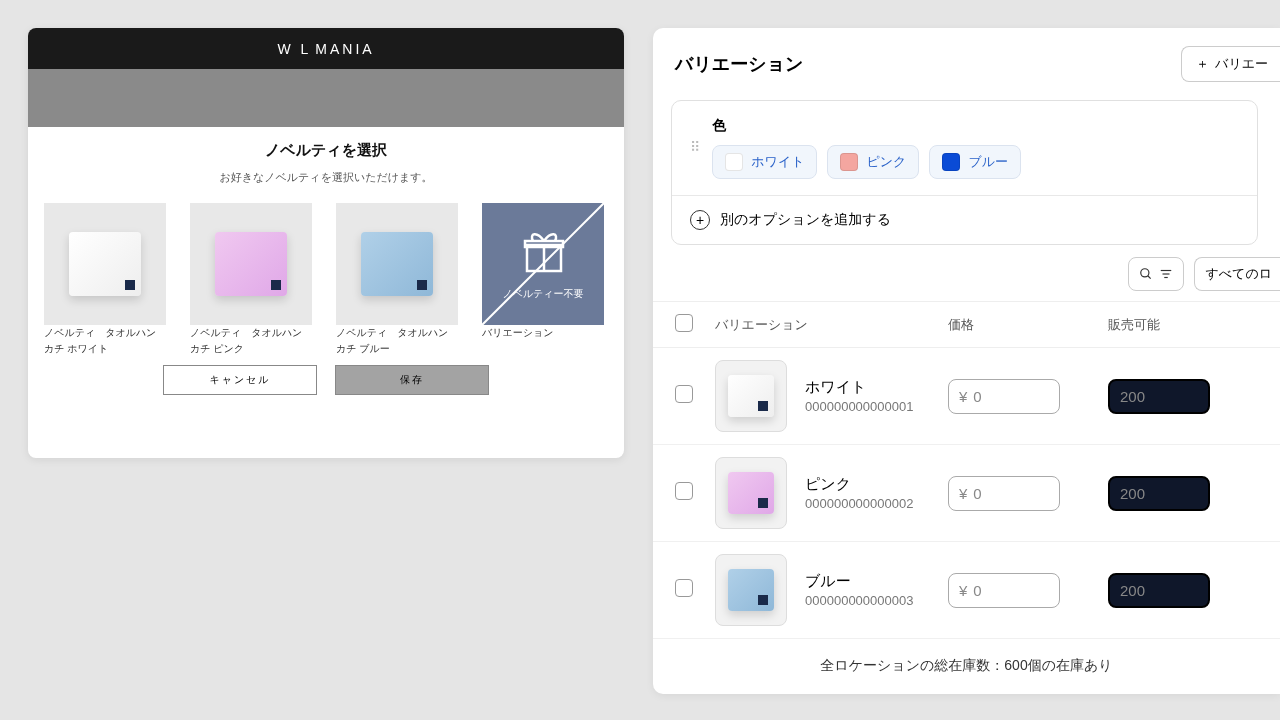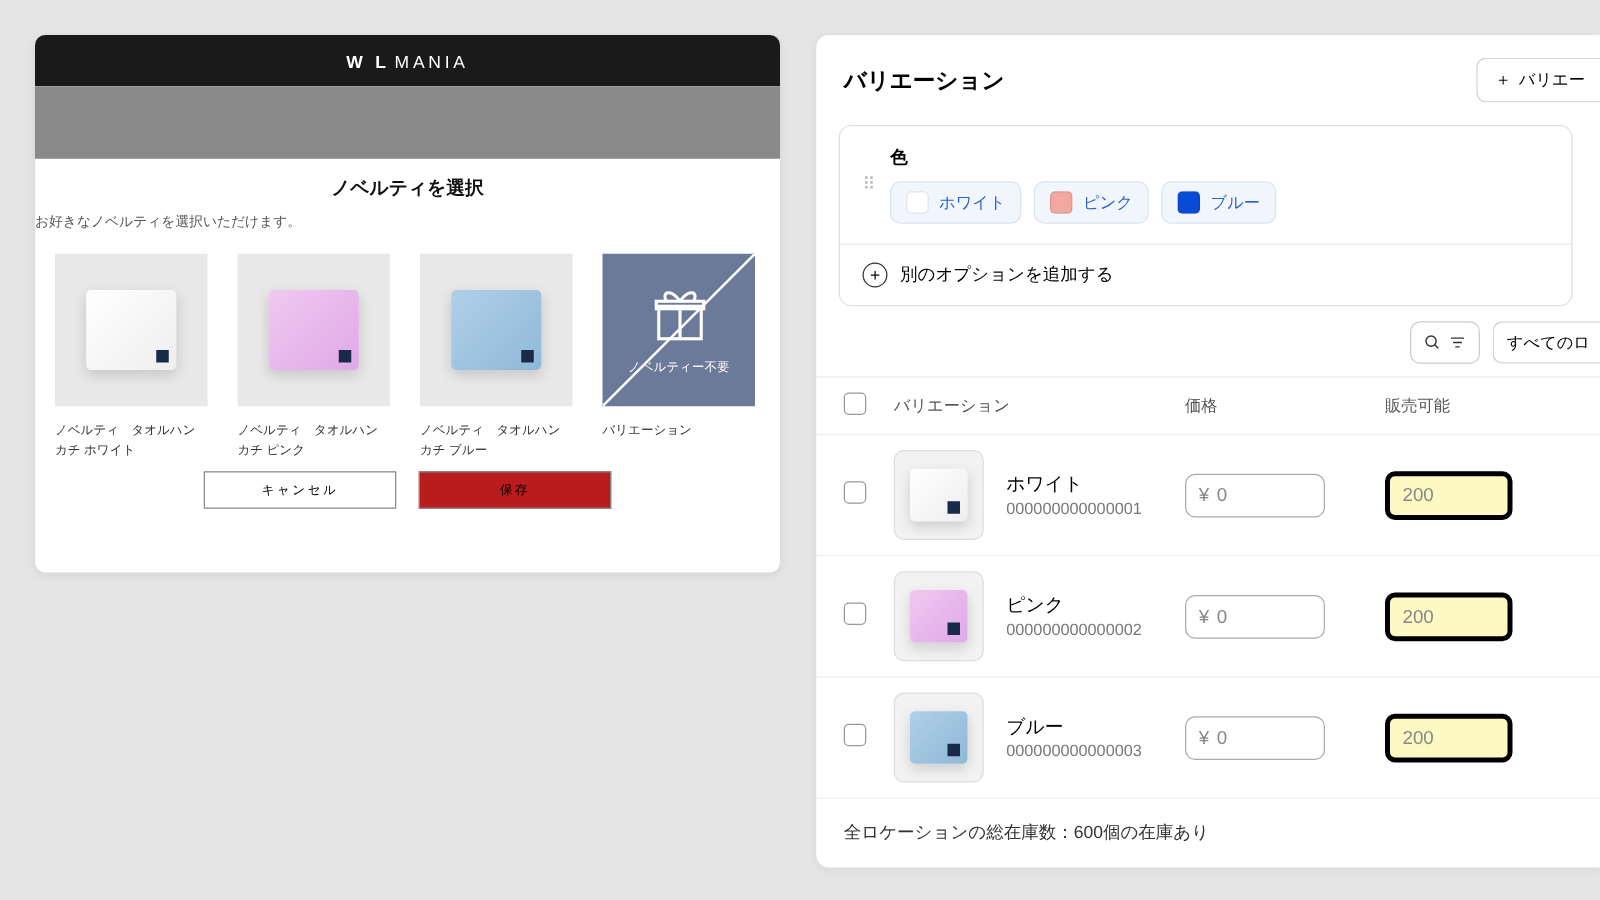--- a/index.html
+++ b/index.html
@@ -1,37 +1,37 @@
 <!DOCTYPE html>
 <html><head>
 <meta charset="utf-8">
 <style>
 *{box-sizing:border-box;margin:0;padding:0;font-family:-apple-system,BlinkMacSystemFont,"Segoe UI",sans-serif}
 body{background:#e5e5e5;width:1280px;height:720px;overflow:hidden;position:relative}
 .left-panel{position:absolute;left:28px;top:28px;width:596px;height:430px;background:#fff;border-radius:8px;overflow:hidden;box-shadow:0 2px 8px rgba(0,0,0,.08)}
 .brand-bar{background:#1a1a1a;height:41px;display:flex;align-items:center;justify-content:center;color:#fff;font-size:14px;letter-spacing:3px;font-weight:300}
-.brand-bar b{font-weight:700;margin-right:4px}
+.brand-bar b{font-weight:400;margin-right:4px}
 .gray-band{background:#8a8a8a;height:58px}
 .novelty-title{text-align:center;font-size:15px;font-weight:700;padding:14px 0 10px;color:#111}
-.novelty-sub{text-align:left;font-size:11px;color:#555;margin-bottom:18px}
+.novelty-sub{text-align:center;font-size:11px;color:#555;margin-bottom:18px}
 .novelty-grid{display:flex;gap:24px;padding:0 16px}
 .novelty-card{width:122px}
 .novelty-thumb{width:122px;height:122px;background:#e8e8e8;display:flex;align-items:center;justify-content:center;position:relative}
 .towel{width:72px;height:64px;border-radius:4px;position:relative;box-shadow:0 4px 10px rgba(0,0,0,.15)}
 .towel::after{content:"";position:absolute;right:6px;bottom:6px;width:10px;height:10px;background:#1a2a4a}
 .towel.white{background:linear-gradient(135deg,#fff,#eee)}
 .towel.pink{background:linear-gradient(135deg,#f0c8f0,#e0a8e8)}
 .towel.blue{background:linear-gradient(135deg,#b0d0e8,#8fb8d8)}
 .no-gift{background:#6b7a99;width:122px;height:122px;position:relative;overflow:hidden}
 .no-gift svg{position:absolute;inset:0}
 .no-gift-label{position:absolute;width:100%;text-align:center;bottom:24px;color:#fff;font-size:10px;font-weight:400}
-.novelty-name{font-size:10px;color:#333;margin-top:12px;line-height:1.6}
+.novelty-name{font-size:10px;color:#333;line-height:1.6}
 .btn-row{display:flex;gap:18px;justify-content:center;margin-top:8px}
 .btn{width:154px;height:30px;font-size:10px;border:1px solid #888;background:#fff;cursor:pointer;letter-spacing:2px}
-.btn.save{background:#b91c1c}
+.btn.save{background:#a3a3a3}
 .right-panel{position:absolute;left:653px;top:28px;right:0;bottom:26px;background:#fff;border-top-left-radius:10px;border-bottom-left-radius:10px;box-shadow:0 2px 8px rgba(0,0,0,.06)}
 .rp-head{display:flex;align-items:center;justify-content:space-between;padding:18px 0 18px 22px}
 .rp-head h2{font-size:18px;font-weight:700}
 .add-var-btn{border:1px solid #ccc;border-radius:8px;padding:8px 14px;font-size:13px;background:#fff;cursor:pointer;display:flex;align-items:center;gap:6px;margin-right:-2px;border-right:none;border-top-right-radius:0;border-bottom-right-radius:0}
 .color-box{margin:0 22px 0 18px;border:1px solid #e0e0e0;border-radius:10px;overflow:hidden}
 .color-row{padding:16px 18px;display:flex;align-items:flex-start;gap:12px}
 .drag-handle{color:#bbb;font-size:14px;margin-top:22px;cursor:grab}
 .color-col{flex:1}
 .color-label{font-size:14px;font-weight:600;margin-bottom:10px}
 .chips{display:flex;gap:10px}
@@ -48,22 +48,22 @@
 .cb input{width:18px;height:18px;border:1.5px solid #999;border-radius:4px;appearance:none;cursor:pointer}
 .col-var{flex:1}
 .col-price{width:160px}
 .col-stock{width:150px}
 .var-row{display:flex;align-items:center;padding:12px 22px;border-bottom:1px solid #f0f0f0}
 .var-thumb{width:72px;height:72px;border:1px solid #ddd;border-radius:8px;background:#f2f2f2;display:flex;align-items:center;justify-content:center;margin-right:18px}
 .var-thumb .towel{width:46px;height:42px}
 .var-info .vname{font-size:15px;font-weight:500;margin-bottom:2px}
 .var-info .vsku{font-size:13px;color:#777}
 .price-input{width:112px;border:1px solid #aaa;border-radius:8px;padding:8px 10px;font-size:15px;color:#888;display:flex;align-items:center;gap:6px}
-.stock-input{width:102px;border:4px solid #000000;border-radius:8px;padding:7px 10px;font-size:15px;color:#888;background:#fef9c3}
-.total-stock{text-align:left;padding:18px 22px;font-size:14px;color:#333}
+.stock-input{width:102px;border:2px solid #000000;border-radius:8px;padding:7px 10px;font-size:15px;color:#888;background:#0f172a}
+.total-stock{text-align:center;padding:18px 22px;font-size:14px;color:#333}
 </style>
 </head>
 <body>
 
 <div class="left-panel">
   <div class="brand-bar">
       <b>W L</b>
       <span>MANIA</span>
     </div>
   <div class="gray-band"></div>

